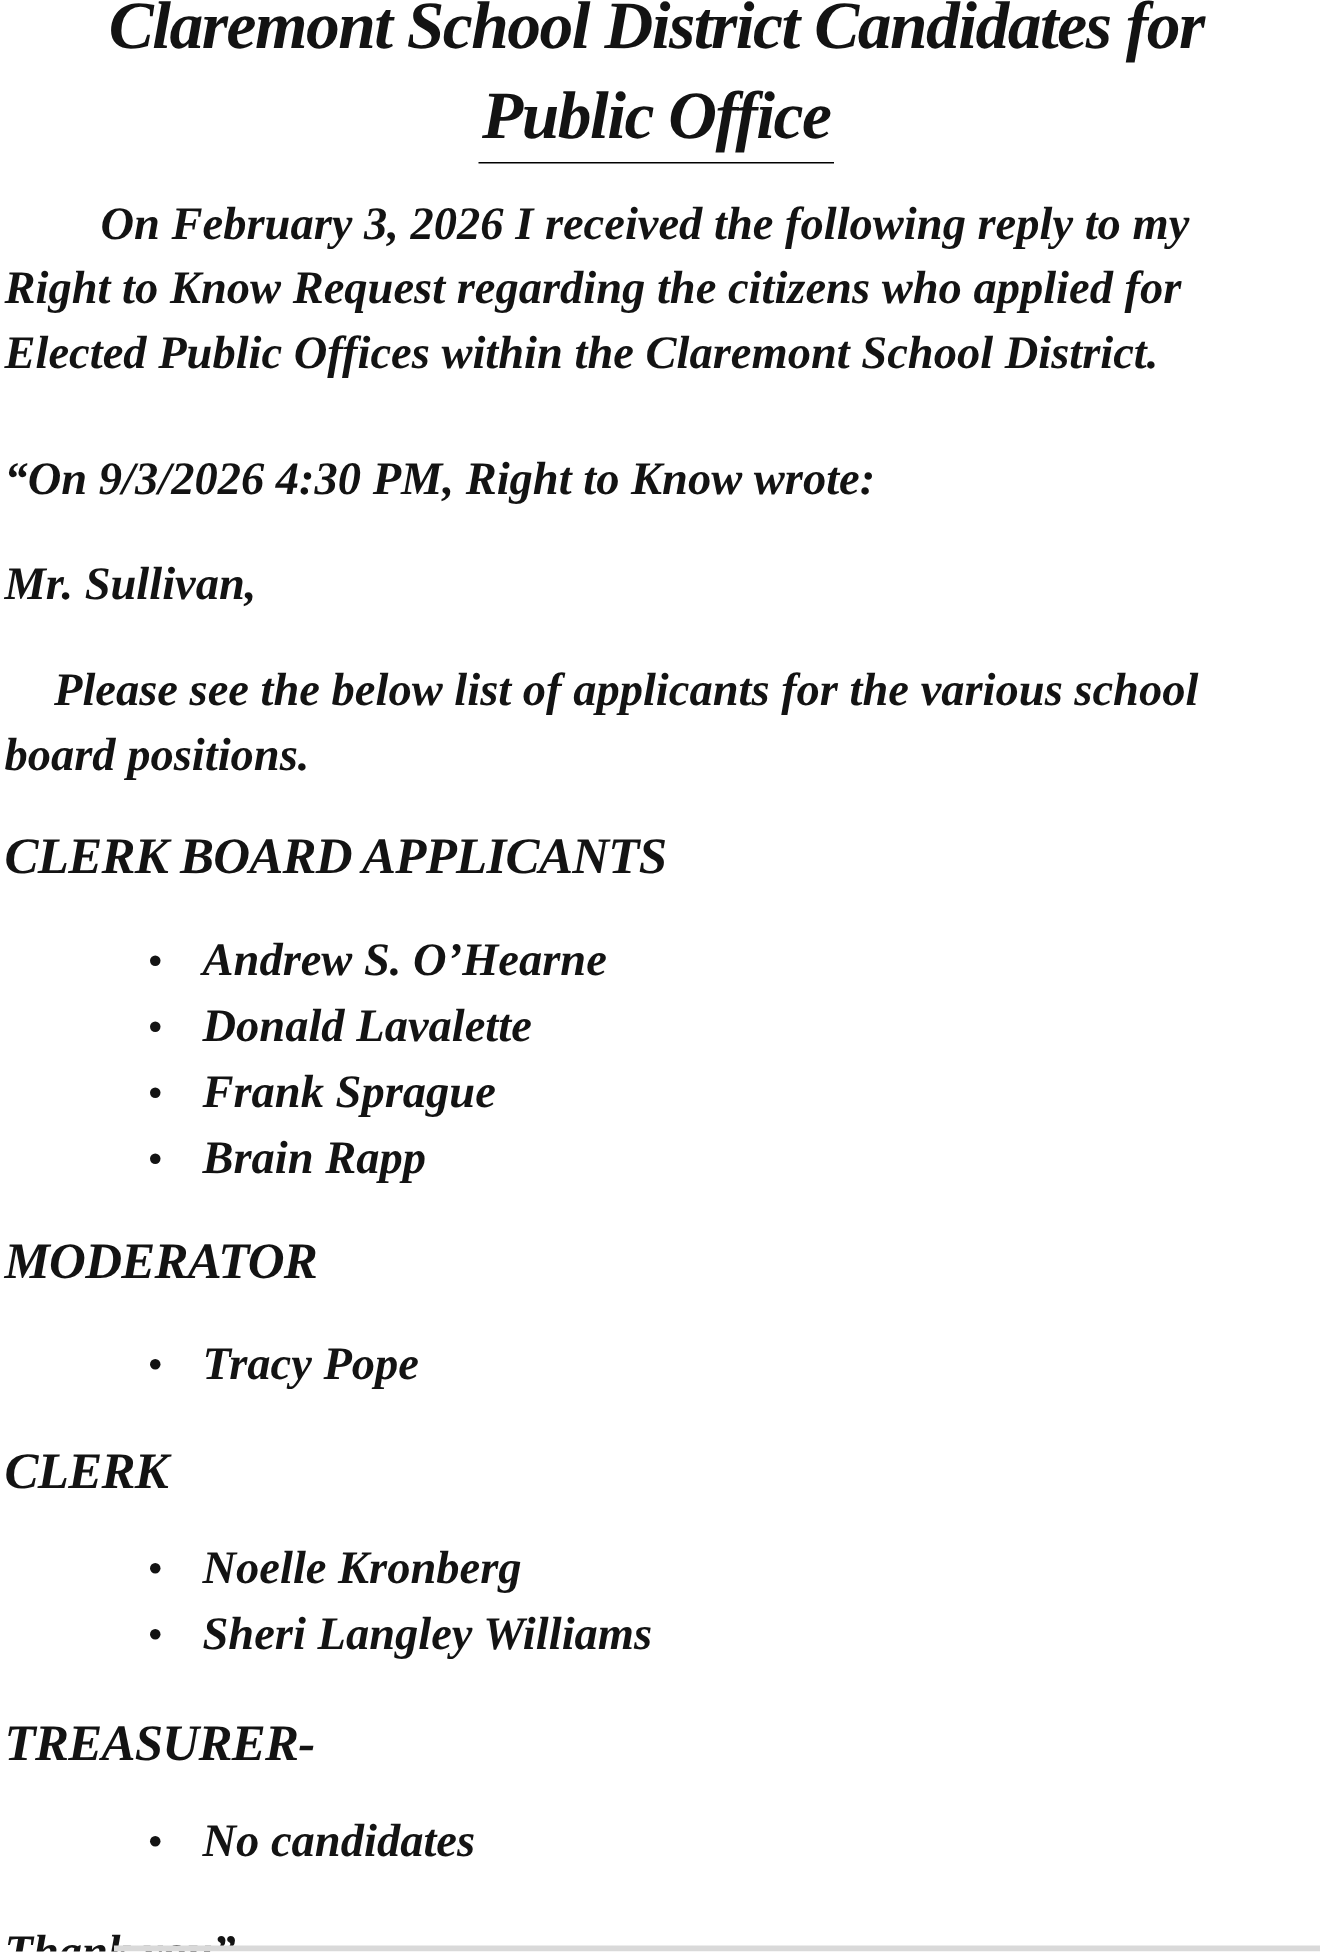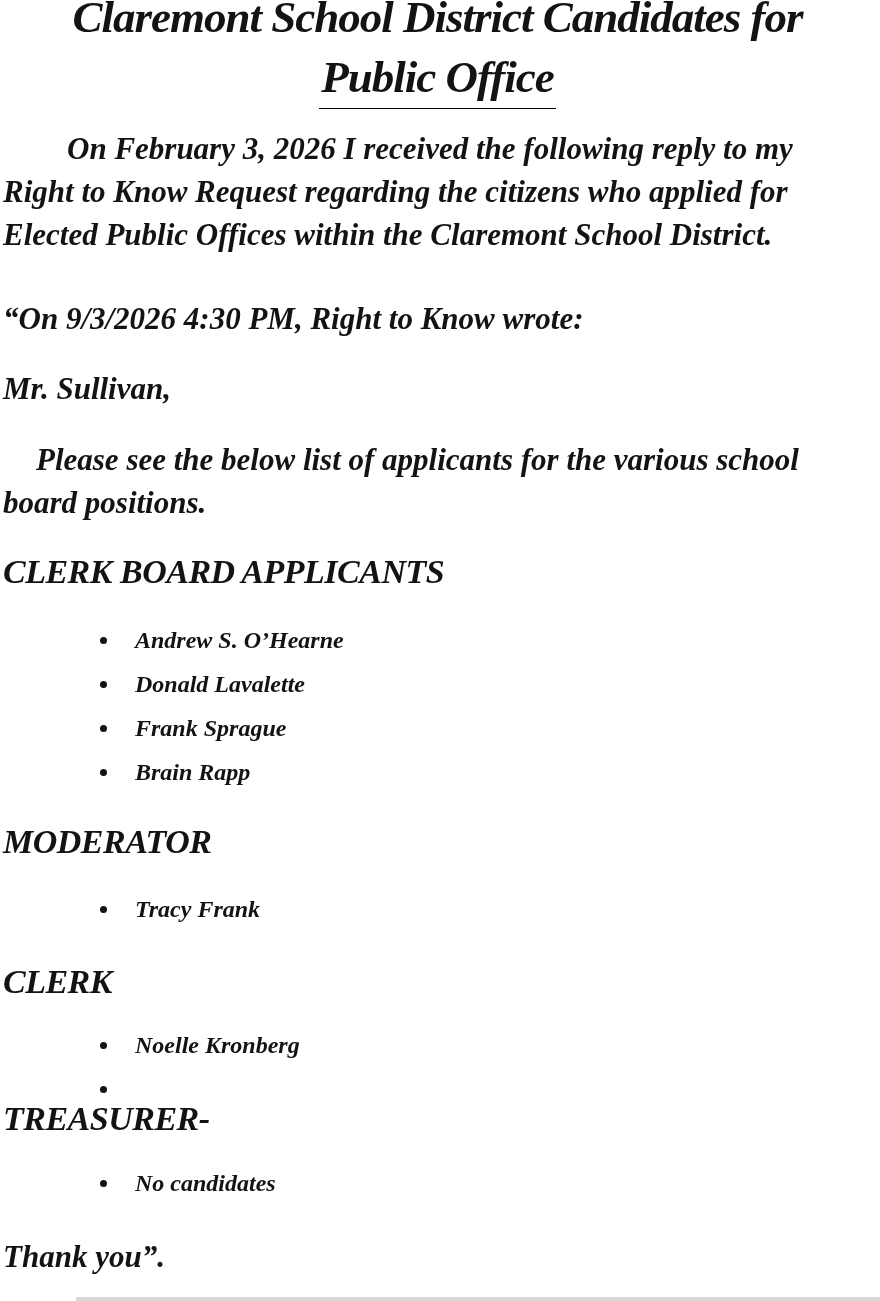--- a/index.html
+++ b/index.html
@@ -22,21 +22,21 @@
   }
   .underline { display: inline-block; border-bottom: 1px solid #000000; padding: 0 2px 1px 2px; }
 
   .para { font-size: 31px; line-height: 43px; }
   .ln { white-space: nowrap; }
   .indent-64 { padding-left: 64px; }
   .indent-33 { padding-left: 33px; }
 
   h2 { margin: 0; font-size: 34px; line-height: 43px; letter-spacing: -0.5px; font-weight: 700; white-space: nowrap; }
 
-  ul { margin: 0; padding: 0; list-style: none; font-size: 24px; }
+  ul { margin: 0; padding: 0; list-style: none; font-size: 31px; }
   li { position: relative; line-height: 44px; padding-left: 132px; white-space: nowrap; }
   li .dot { position: absolute; left: 97px; top: 19px; width: 7px; height: 7px; border-radius: 50%; background: #131313; }
 
   .intro      { margin-top: 18px; }
   .quote      { margin-top: 41px; }
   .salutation { margin-top: 27px; }
   .body-para  { margin-top: 28px; }
   .h-s0   { margin-top: 26px; }
   .list-0 { margin-top: 25px; }
   .h-s1   { margin-top: 26px; }
@@ -81,27 +81,27 @@
   <h2 class="h-s0">CLERK BOARD APPLICANTS</h2>
   <ul class="list-0">
     <li><span class="dot"></span><span>Andrew S. O’Hearne</span></li>
     <li><span class="dot"></span><span>Donald Lavalette</span></li>
     <li><span class="dot"></span><span>Frank Sprague</span></li>
     <li><span class="dot"></span><span>Brain Rapp</span></li>
   </ul>
 
   <h2 class="h-s1">MODERATOR</h2>
   <ul class="list-1">
-    <li><span class="dot"></span><span>Tracy Frank</span></li>
+    <li><span class="dot"></span><span>Tracy Pope</span></li>
   </ul>
 
   <h2 class="h-s2">CLERK</h2>
   <ul class="list-2">
     <li><span class="dot"></span><span>Noelle Kronberg</span></li>
-    <li><span class="dot"></span></li>
+    <li><span class="dot"></span><span>Sheri Langley Williams</span></li>
   </ul>
 
   <h2 class="h-s3">TREASURER-</h2>
   <ul class="list-3">
     <li><span class="dot"></span><span>No candidates</span></li>
   </ul>
 
   <div class="para closing">
     <div class="ln">Thank you”.</div>
   </div>

